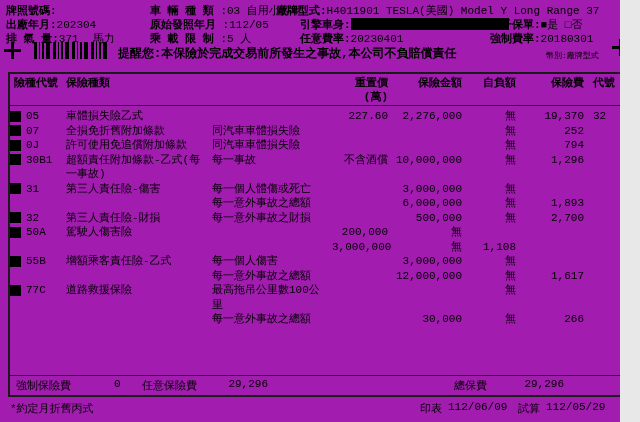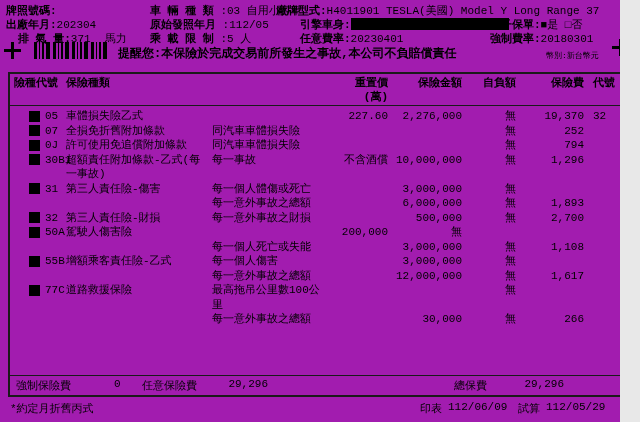--- a/index.html
+++ b/index.html
@@ -34,21 +34,21 @@
   .tablebox {
     position:absolute; left:8px; top:72px; width:624px; height:325px;
     border:2px solid #1a1a1a; display:flex; flex-direction:column;
   }
   .tr { display:grid; grid-template-columns:54px 146px 120px 60px 74px 54px 68px 1fr; align-items:start; }
   .thead { border-bottom:1.5px solid #1a1a1a; padding:2px 4px 1px 0; font-weight:600; }
   .thead .td { line-height:14px; }
   .tbody { flex:1 1 auto; padding-top:3px; overflow:hidden; }
   .tbody .tr { line-height:14.5px; }
   .td { padding:0 2px; }
-  .c-code { padding-left:19px; display:flex; align-items:center; gap:5px; }
+  .c-code { padding-left:0; display:flex; align-items:center; gap:5px; }
   .mark { display:inline-block; width:11px; height:11px; background:#000; flex:0 0 auto; }
   .nomark { display:inline-block; width:11px; height:11px; flex:0 0 auto; }
   .c-repl, .c-amt, .c-ded, .c-prem { text-align:right; }
   .c-ref { padding-left:7px; }
   .tfoot { border-top:1.5px solid #1a1a1a; height:20px; position:relative;padding-left:23px; }
   .tfoot span { position:absolute; top:2px; white-space:nowrap; }
 
   .footrow { position:absolute; left:0; top:401px; width:640px; }
   .footrow span { position:absolute; white-space:nowrap; }
 </style>
@@ -73,21 +73,21 @@
   <div class="fld" style="left:150px; top:17px;">
     <span class="lab">原始發照年月</span> <span>:112/05</span>
   </div>
   <div class="fld" style="left:300px; top:17px;">
     <span class="lab">引擎車身:</span><span class="redact"></span>
   </div>
   <div class="fld" style="left:490px; top:17px;">
     <span class="lab">電子保單:</span><span>■是 □否</span>
   </div>
 
-  <div class="fld" style="left:6px; top:31px;margin-left:12px;">
+  <div class="fld" style="left:6px; top:31px;">
     <span class="lab">排 氣 量:</span><span>371</span><span class="suffix">馬力</span>
   </div>
   <div class="fld" style="left:150px; top:31px;">
     <span class="lab">乘 載 限 制</span> <span>:5 人</span>
   </div>
   <div class="fld" style="left:300px; top:31px;">
     <span class="lab">任意費率:</span><span>20230401</span>
   </div>
   <div class="fld" style="left:490px; top:31px;">
     <span class="lab">強制費率:</span><span>20180301</span>
@@ -106,21 +106,21 @@
       <span></span>
       <span></span>
       <span></span>
       <span></span>
       <span></span>
       <span></span>
       <span></span>
       <span></span>
   </div>
   <div class="reminder">提醒您:本保險於完成交易前所發生之事故,本公司不負賠償責任</div>
-  <div class="currency">幣別:新台幣元</div>
+  <div class="currency">幣別:廠牌型式</div>
   <div class="crop" style="left:612px; top:39px;"></div>
 
   <div class="tablebox">
     <div class="tr thead">
       <span class="td c-code" style="padding-left:4px;">險種代號</span>
       <span class="td" style="grid-column:2 / span 2;">保險種類</span>
       <span class="td c-repl">重置價(萬)</span>
       <span class="td c-amt">保險金額</span>
       <span class="td c-ded">自負額</span>
       <span class="td c-prem">保險費</span>
@@ -239,21 +239,20 @@
         <span class="td c-prem"></span>
         <span class="td c-ref"></span>
       </div>
 
       <div class="tr">
         <span class="td c-code">
             <i class="nomark"></i>
             <span></span>
           </span>
         <span class="td"></span>
-        <span class="td">每一個人死亡或失能</span>
         <span class="td c-repl"></span>
         <span class="td c-amt">3,000,000</span>
         <span class="td c-ded">無</span>
         <span class="td c-prem">1,108</span>
         <span class="td c-ref"></span>
       </div>
 
       <div class="tr">
         <span class="td c-code">
             <i class="mark"></i>

